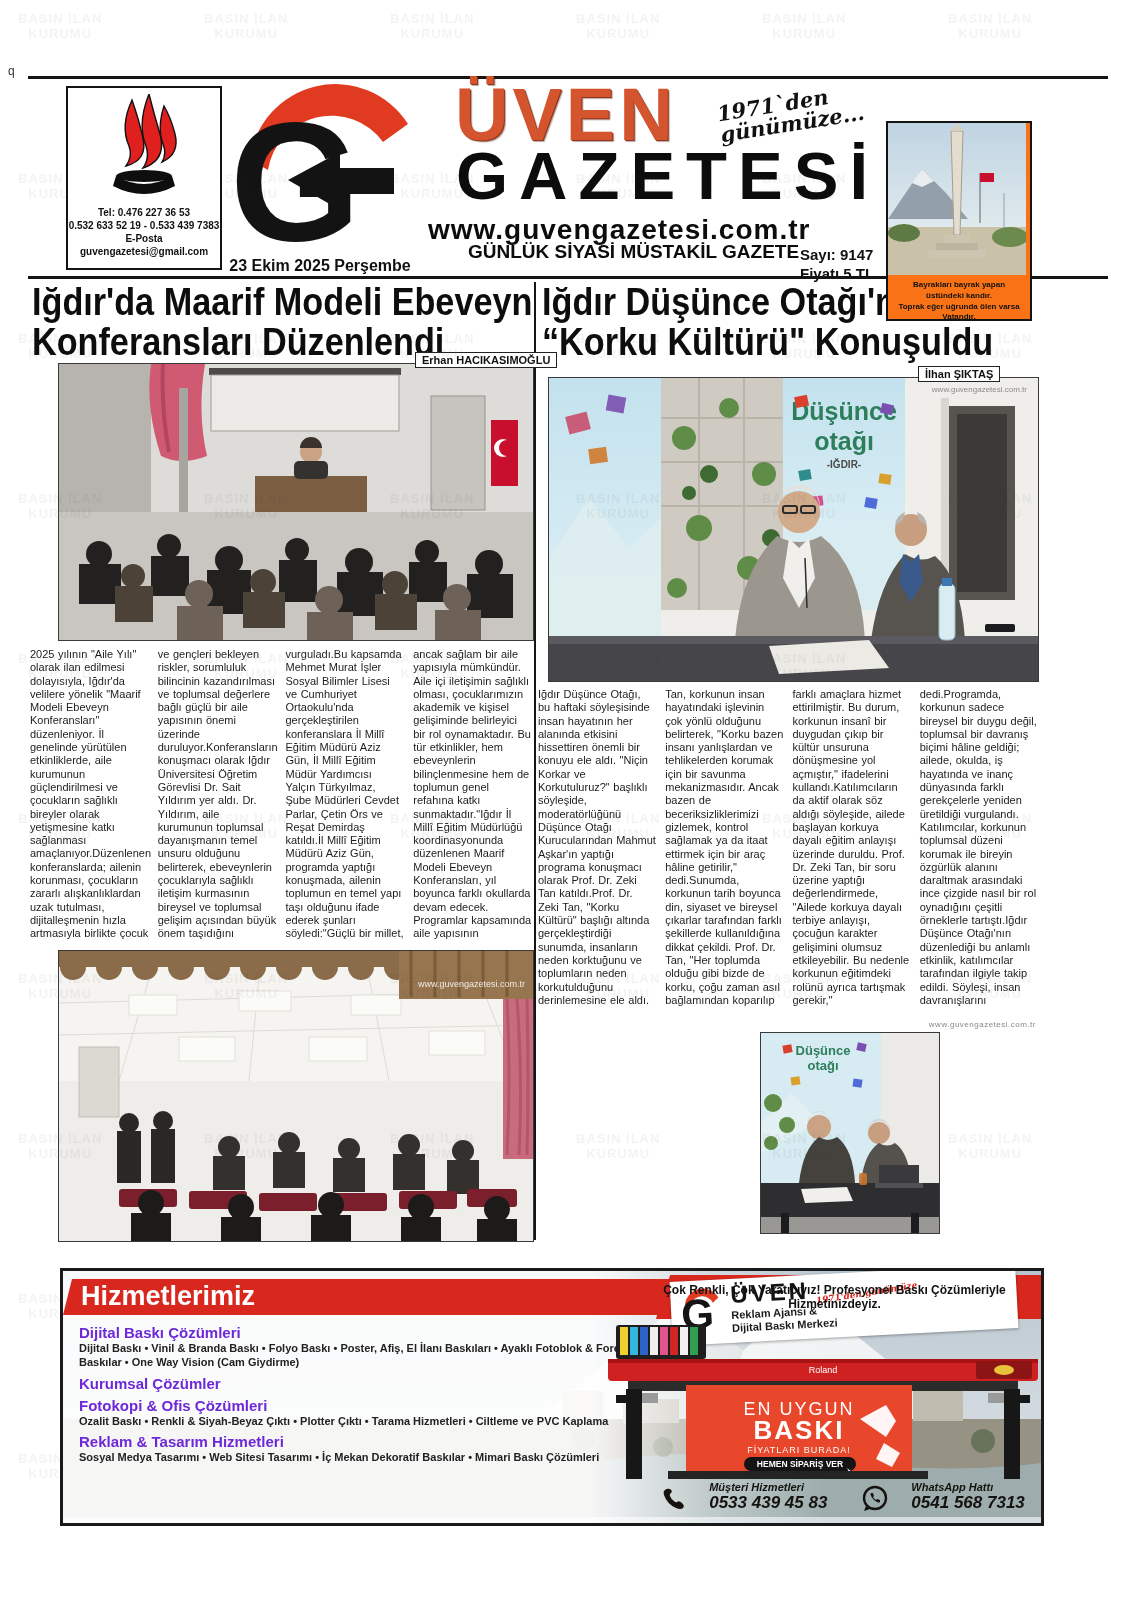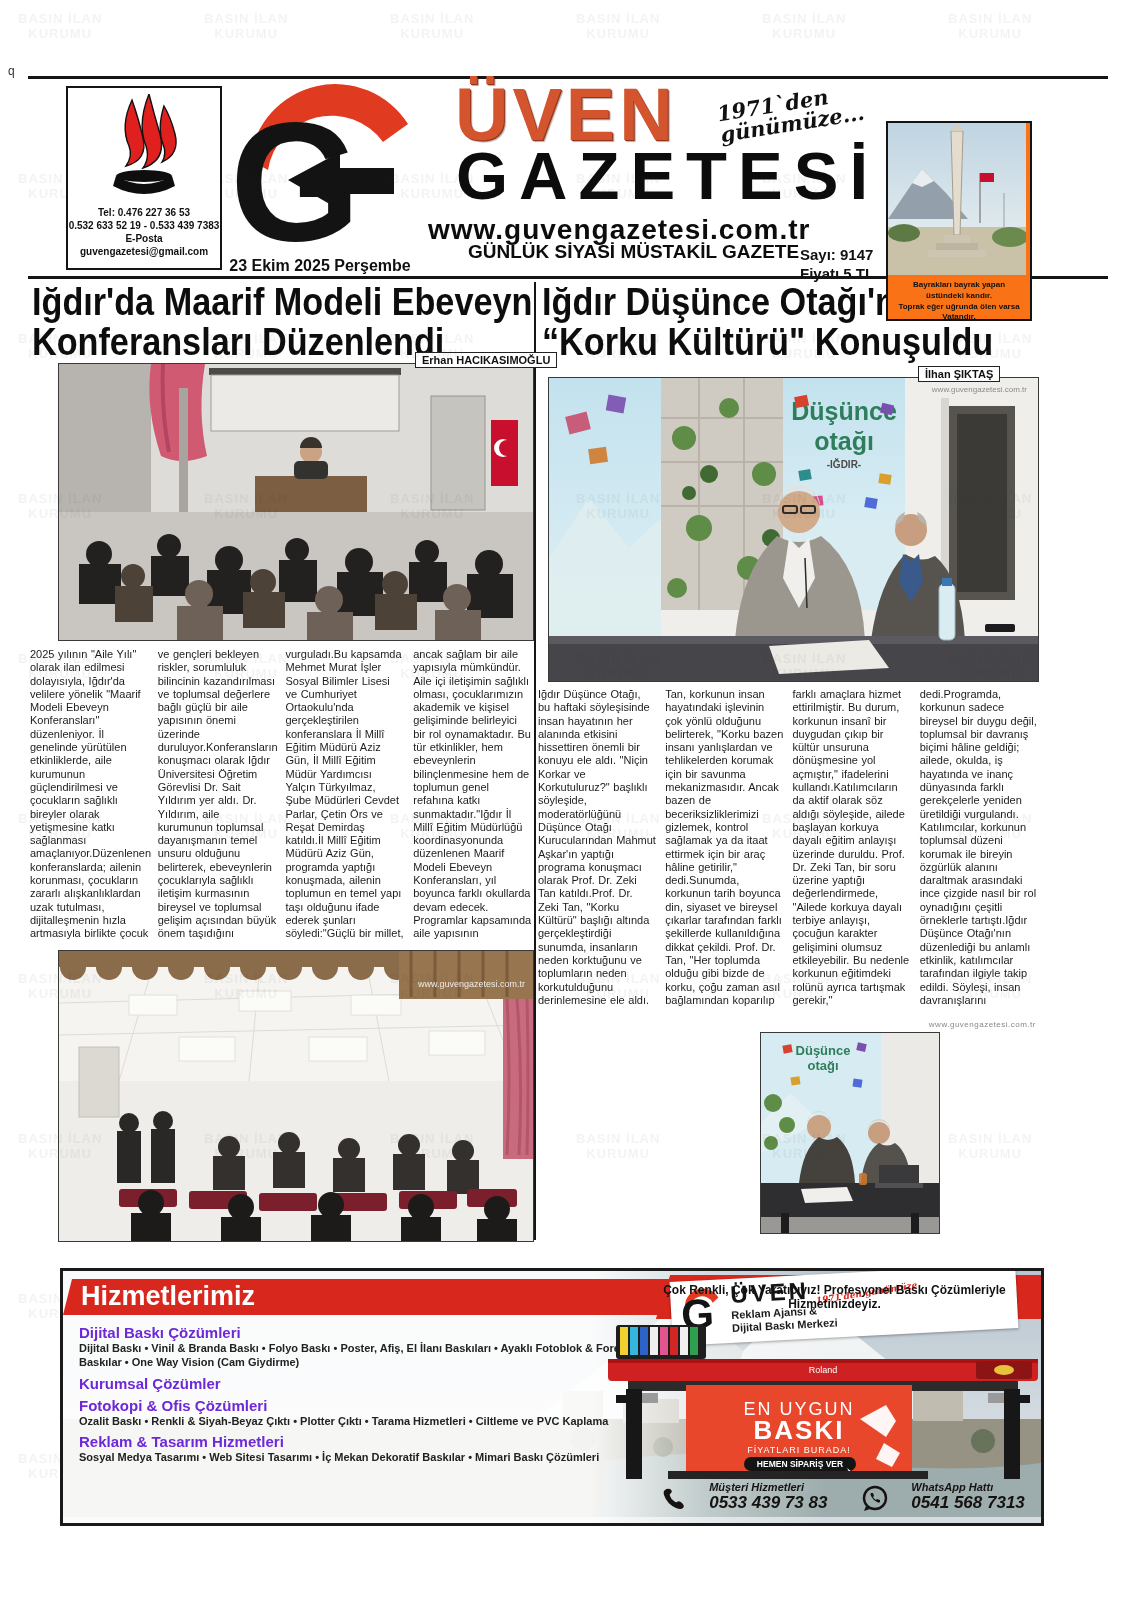--- a/index.html
+++ b/index.html
@@ -750,21 +750,21 @@
       <rect x="380" y="70" width="16" height="10" fill="#9a9a9a"></rect>
     </svg>
 
     <div class="f-contacts">
       <div class="f-contact">
         <svg width="26" height="26" viewBox="0 0 26 26">
           <path d="M4 3 Q2 4 3 8 Q6 17 15 21 Q20 23 22 21 Q24 19 21 16 Q18 13 16 15 Q15 16 13 14 Q10 12 9 9 Q8 7 10 6 Q12 4 9 2 Q6 1 4 3Z" fill="#15120f"></path>
         </svg>
         <div>
           <div class="lbl">Müşteri Hizmetleri</div>
-          <div class="num">0533 439 73 83</div>
+          <div class="num">0533 439 45 83</div>
         </div>
       </div>
       <div class="f-contact">
         <svg width="28" height="28" viewBox="0 0 28 28">
           <circle cx="14" cy="13" r="11" fill="none" stroke="#15120f" stroke-width="2.4"></circle>
           <path d="M5 21 L3 26 L9 24 Z" fill="#15120f"></path>
           <path d="M10 8 Q9 9 10 11 Q12 15 16 17 Q18 18 19 17 L19 15 L16 14 L15 15 Q13 14 12 12 L13 11 L12 8 Z" fill="#15120f"></path>
         </svg>
         <div>
           <div class="lbl">WhatsApp Hattı</div>

